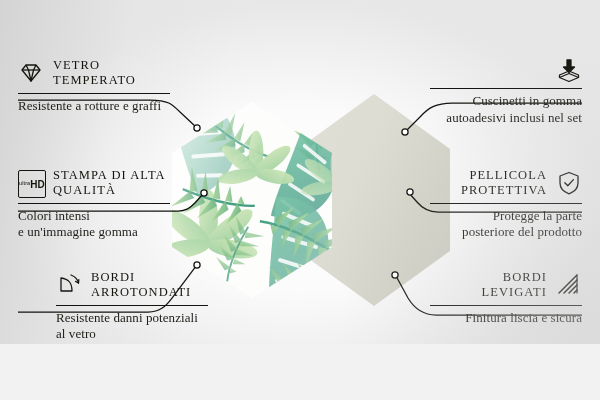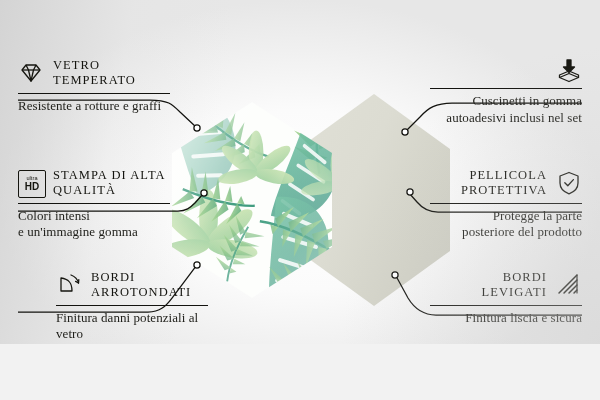--- a/index.html
+++ b/index.html
@@ -75,21 +75,21 @@
     font-family:"Liberation Serif", serif;
     font-size:13px;line-height:1.3;color:#1d1d18;
     margin-top:4px;white-space:pre-line;letter-spacing:.005em;
   }
   .callout.right .desc{text-align:right;}
   .ico{width:26px;height:26px;flex:0 0 26px;display:block;}
   .ico svg{display:block;width:26px;height:26px;}
 
   .hdbox{
     width:26px;height:26px;border:1.4px solid #15150f;border-radius:2px;
-    display:flex;flex-direction:column;align-items:center;justify-content:center;
+    display:flex;flex-direction:row;align-items:center;justify-content:center;
     line-height:1;color:#15150f;
   }
   .hdbox .u{font-family:"Liberation Sans",sans-serif;font-size:5.6px;letter-spacing:.01em;}
   .hdbox .h{font-family:"Liberation Sans",sans-serif;font-size:10px;font-weight:700;letter-spacing:.01em;margin-top:.5px;}
 
   
   #leaders{position:absolute;left:0;top:0;width:600px;height:400px;pointer-events:none;}
 </style>
 </head>
 <body>
@@ -235,21 +235,21 @@
           <path d="M5,6 L5,19 L16,19 C16,11 13,7 5,6 Z"></path>
           <path d="M15,3 C19,4.5 21.5,7 22.5,11"></path>
           <path d="M22.5,11 L19.6,9.4 M22.5,11 L22.8,7.6"></path>
             </g>
           </svg>
       </span>
       <span class="title">BORDI
 ARROTONDATI</span>
     </div>
     <div class="rule" style="width:152px;"></div>
-    <div class="desc">Finitura danni potenziali al vetro</div>
+    <div class="desc">Resistente danni potenziali al vetro</div>
   </div>
 
   <div class="callout right" style="left:430px;top:58px;width:152px;">
     <div class="head">
       <span class="ico">
         <svg viewBox="0 0 26 26">
             <g fill="none" stroke="#15150f" stroke-width="1.3" stroke-linejoin="round">
           <path d="M11,2 L15,2 L15,9 L18.5,9 L13,14.5 L7.5,9 L11,9 Z" fill="#15150f"></path>
           <path d="M13,15.5 L22.5,19.5 L13,23.5 L3.5,19.5 Z"></path>
           <path d="M3.5,19.5 L3.5,17 L13,13 L22.5,17 L22.5,19.5"></path>

